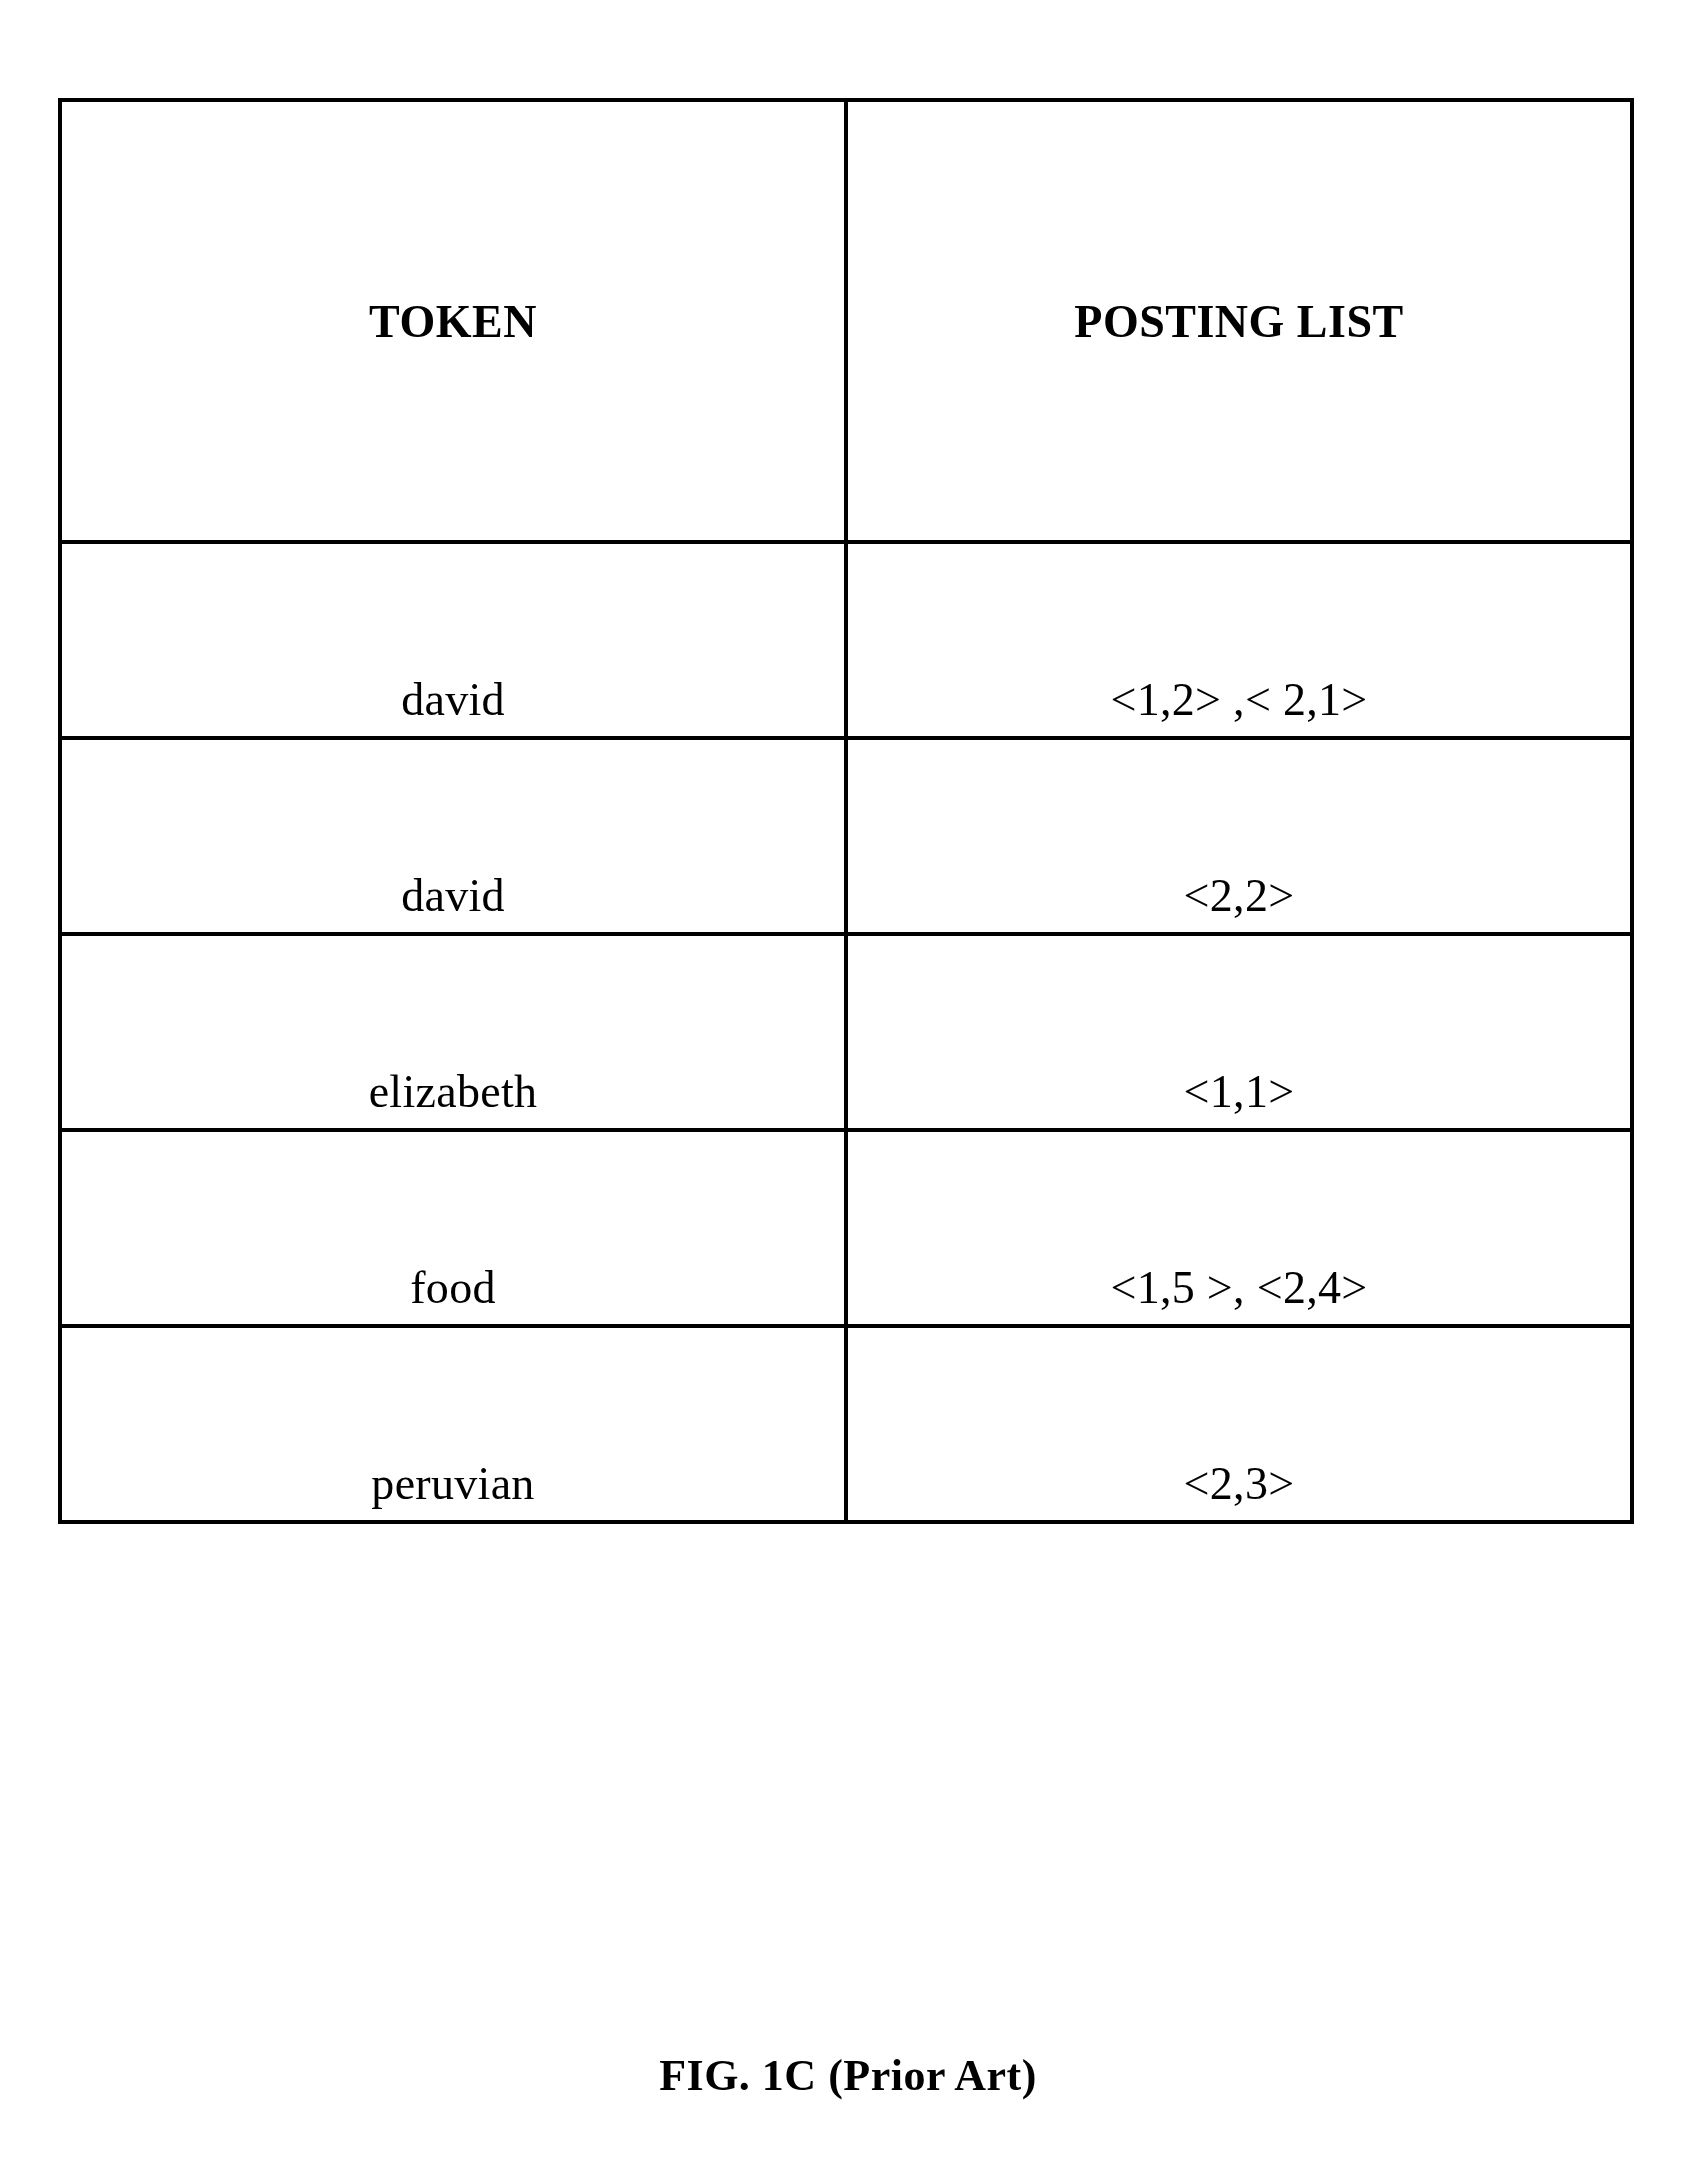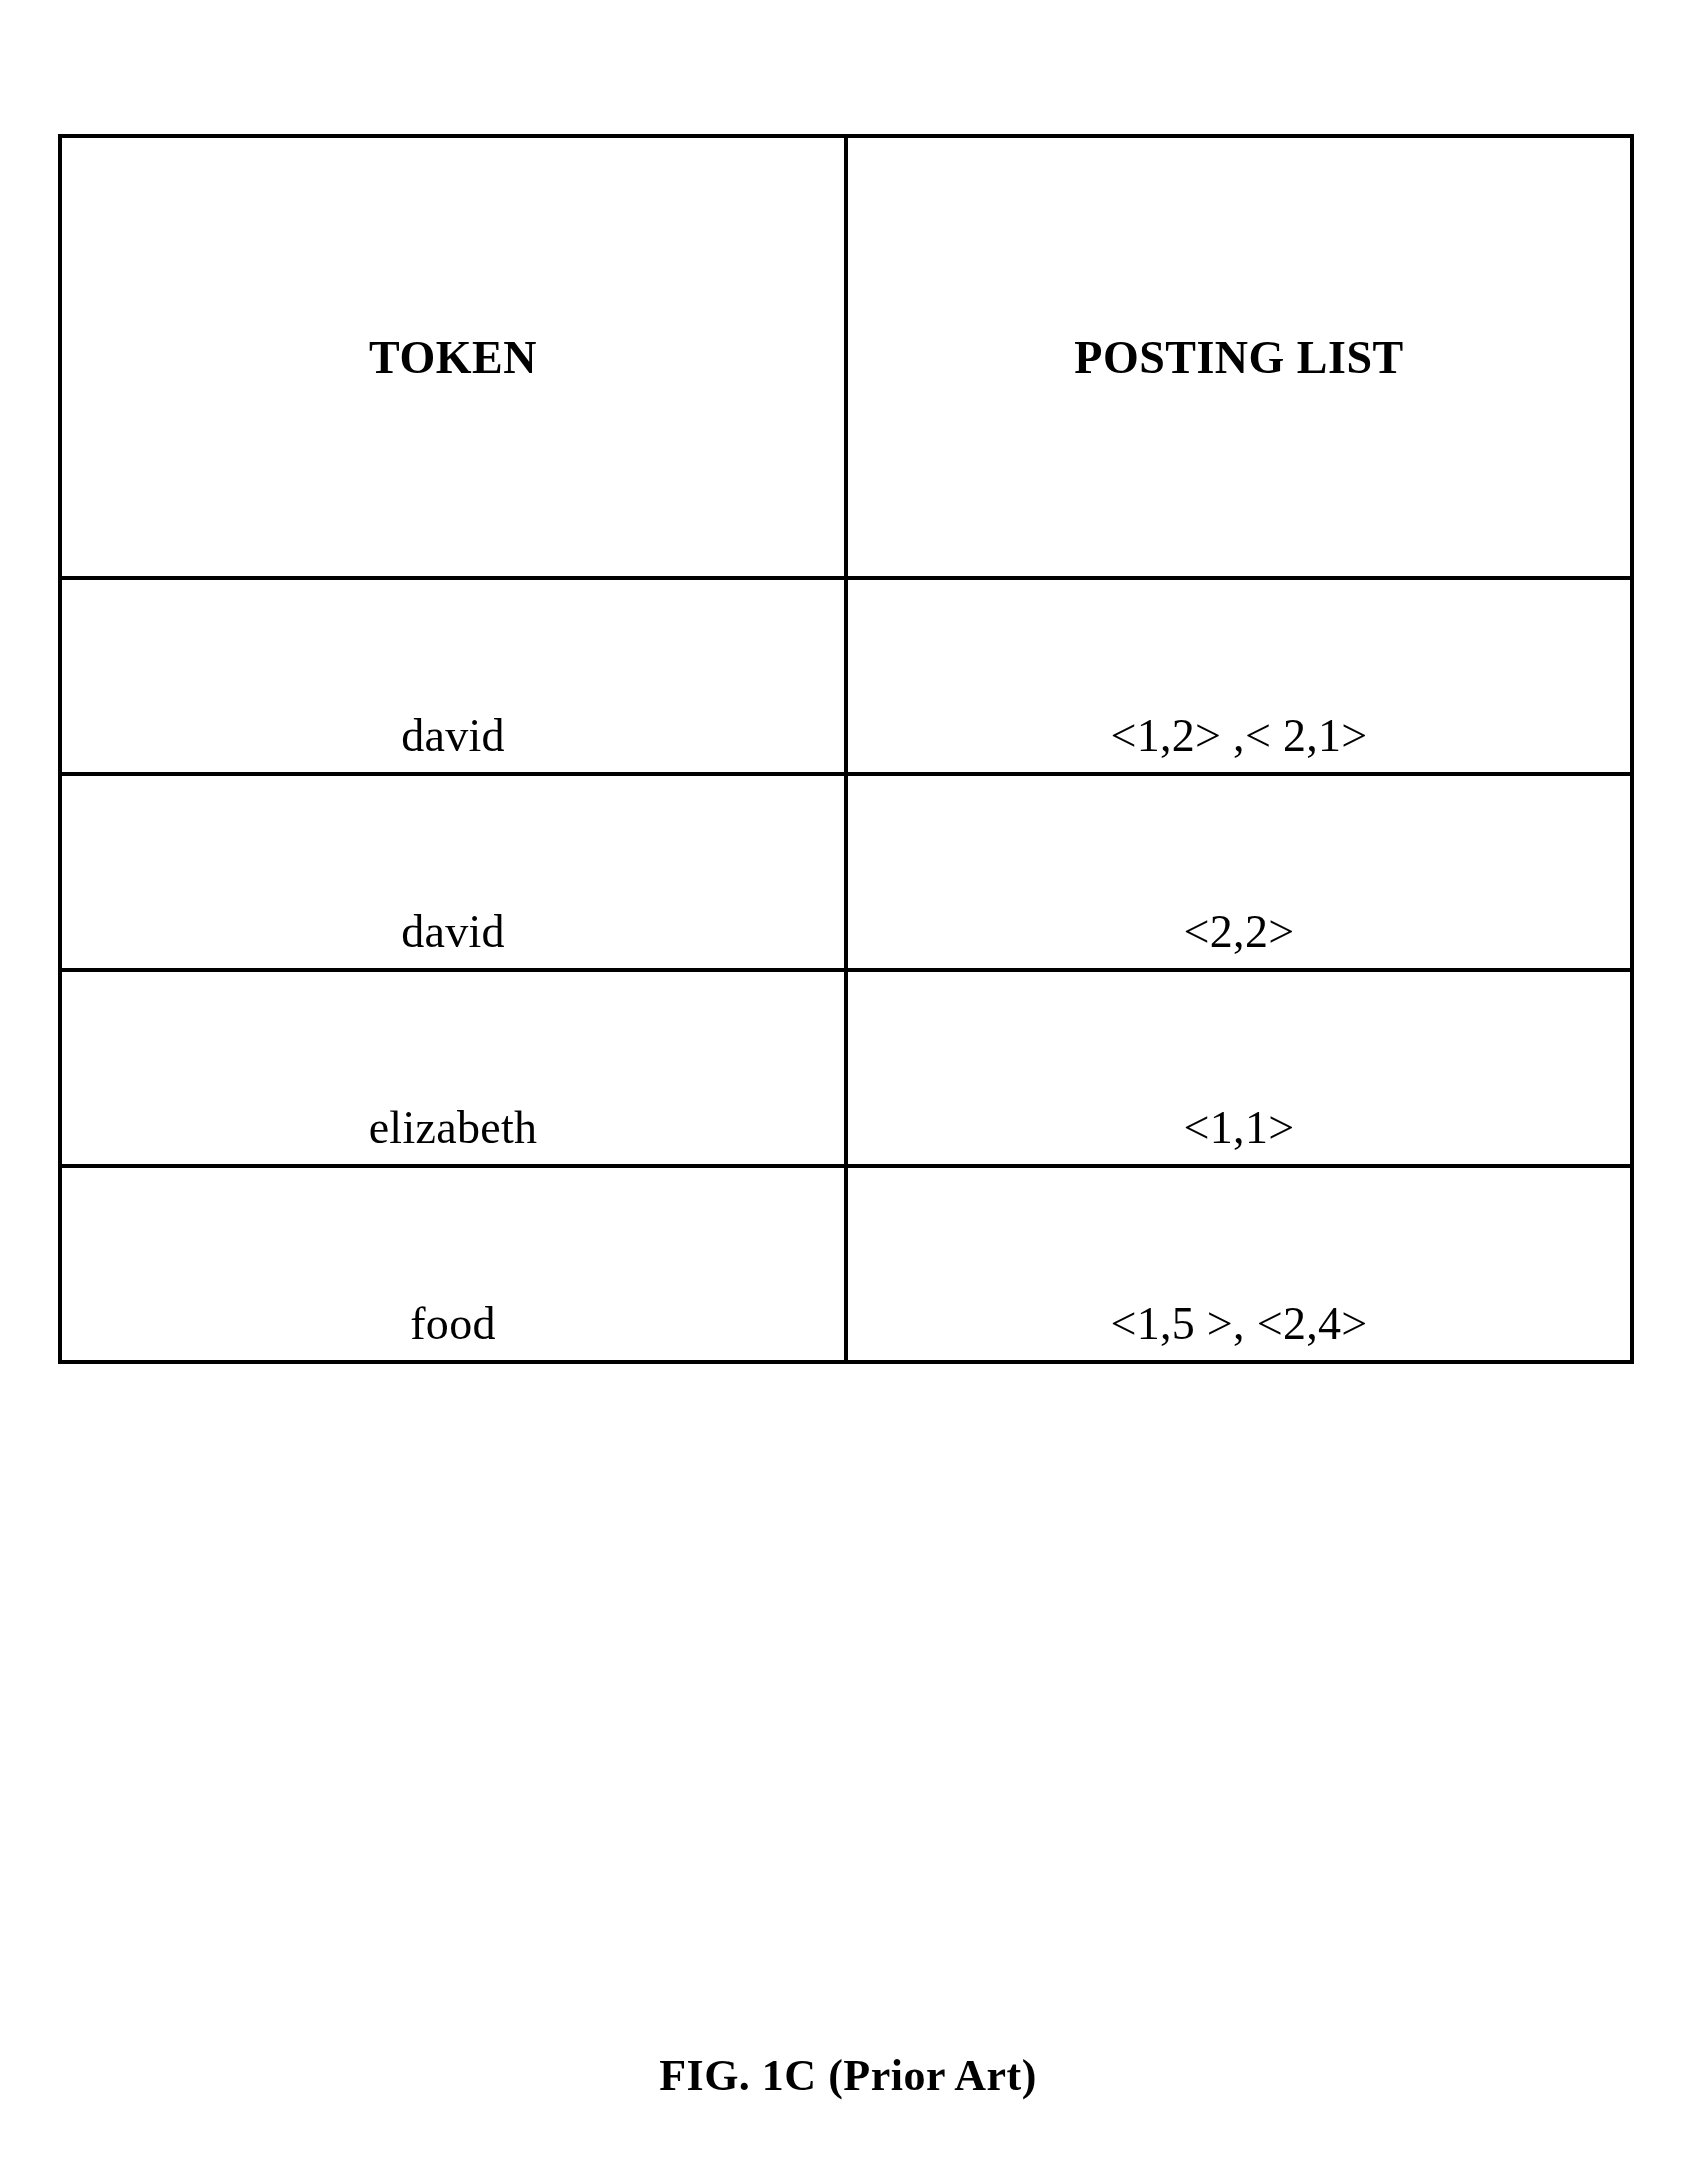--- a/index.html
+++ b/index.html
@@ -27,21 +27,20 @@
   }
 
   
   .figure-table {
     position: absolute;
     left: 58px;
     top: 98px;
     width: 1564px;
     border-collapse: collapse;
     table-layout: fixed;
-    margin-top: 36px;
   }
 
   .figure-table td,
   .figure-table th {
     border: 4px solid #000000;
     padding: 0;
     margin: 0;
     vertical-align: bottom;
     text-align: center;
     background: #ffffff;
@@ -111,18 +110,22 @@
         <td class="cell-posting">&lt;2,2&gt;</td>
       </tr>
       <tr class="data-row">
         <td class="cell-token">elizabeth</td>
         <td class="cell-posting">&lt;1,1&gt;</td>
       </tr>
       <tr class="data-row">
         <td class="cell-token">food</td>
         <td class="cell-posting">&lt;1,5 &gt;, &lt;2,4&gt;</td>
       </tr>
+      <tr class="data-row">
+        <td class="cell-token">peruvian</td>
+        <td class="cell-posting">&lt;2,3&gt;</td>
+      </tr>
     </tbody>
   </table>
 
   <div class="figure-caption">FIG. 1C (Prior Art)</div>
 
 </div>
 
 </body></html>

